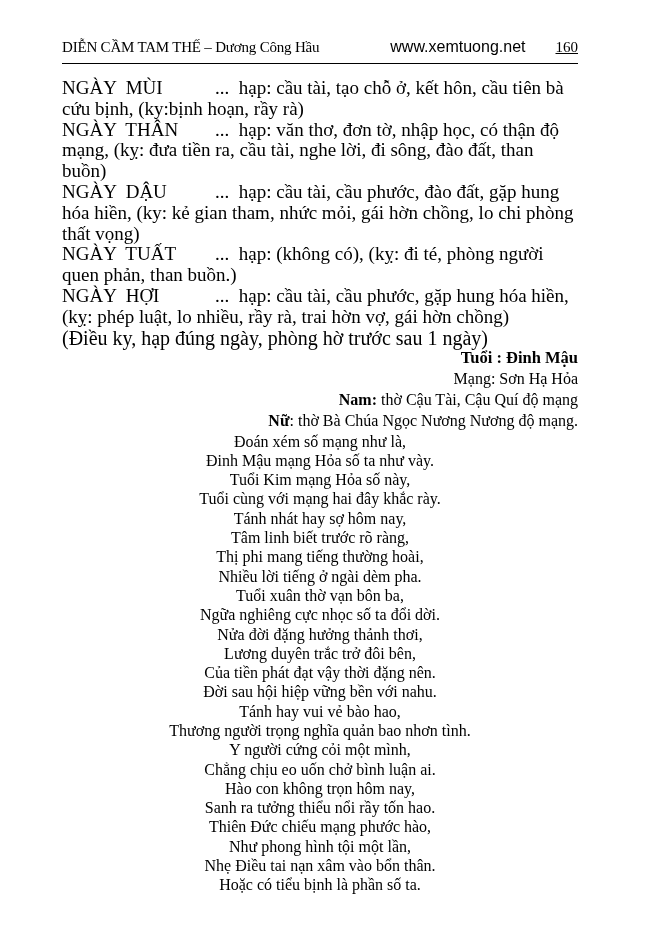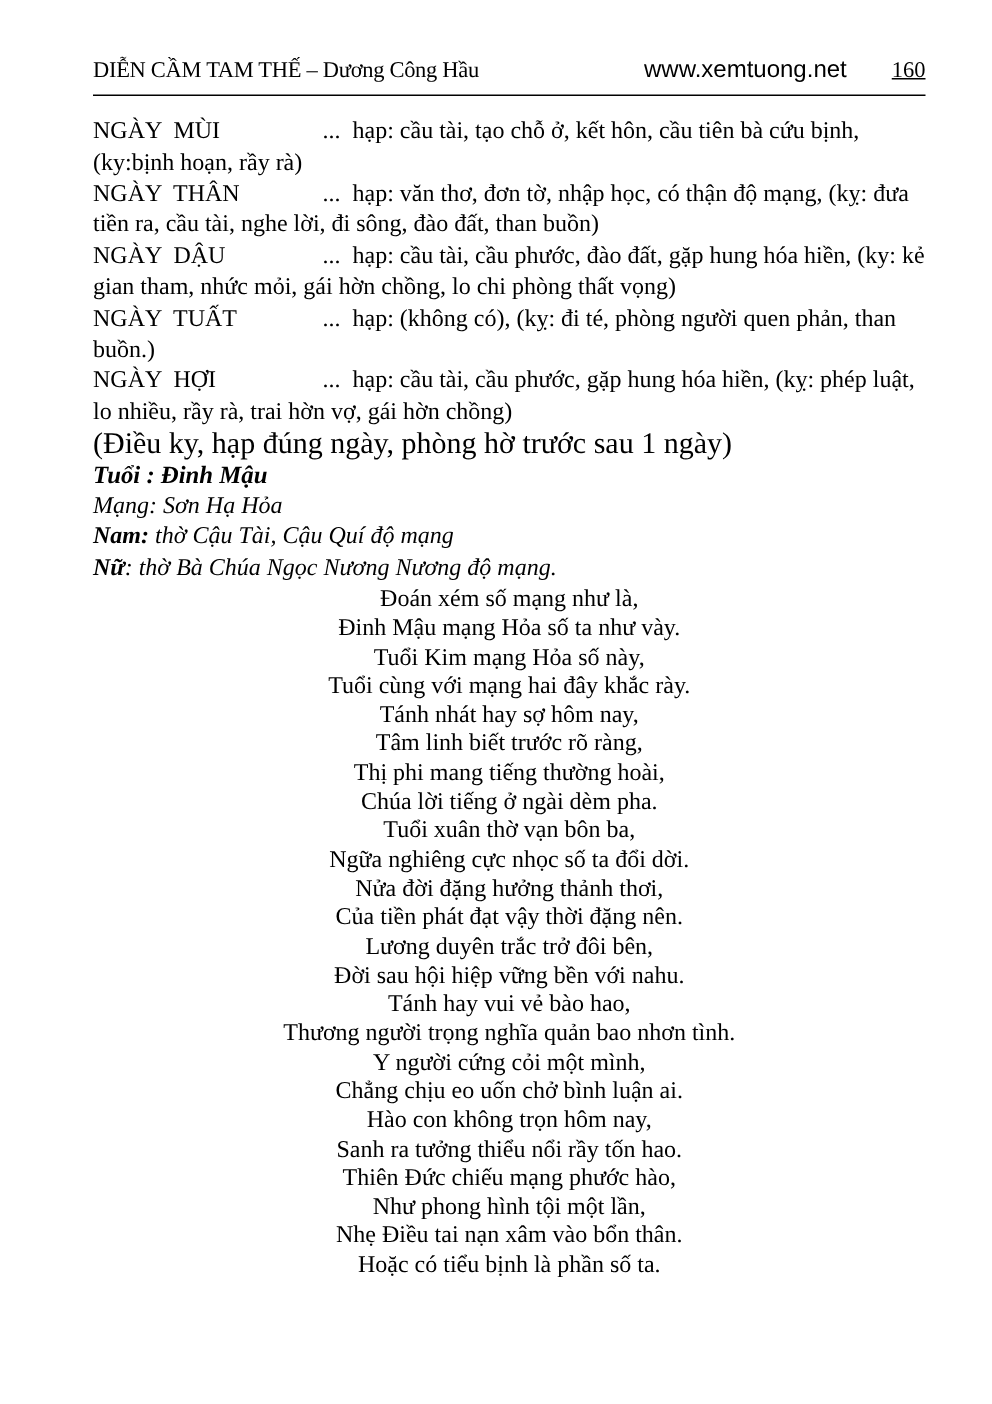--- a/index.html
+++ b/index.html
@@ -11,21 +11,21 @@
     width: 661px;
     height: 936px;
     font-family: "Liberation Serif", serif;
     color: #000000;
     overflow: hidden;
   }
   .page {
     box-sizing: border-box;
     width: 661px;
     height: 822px;
-    padding: 38px 44px 0 62px;
+    padding: 38px 83px 0 62px;
   }
   .header {
     display: flex;
     justify-content: space-between;
     align-items: baseline;
     font-size: 15px;
     white-space: nowrap;
   }
   .header .doc-title {
     letter-spacing: -0.2px;
@@ -43,45 +43,44 @@
     font-size: 15px;
     text-decoration: underline;
   }
   .rule {
     border-top: 1.6px solid #000000;
     margin-top: 7px;
     height: 0;
   }
   .days {
     margin-top: 14px;
-    font-size: 16px;
+    font-size: 19px;
     line-height: 20.8px;
   }
   .entry {
     margin: 0;
   }
   .day-label {
     display: inline-block;
     width: 153px;
     white-space: pre;
     vertical-align: top;
   }
   .day-text {
     white-space: pre-wrap;
   }
   .note {
     text-align: left;
     font-size: 20px;
     line-height: 20.8px;
   }
   .profile {
-    text-align: left;
+    text-align: right;
     font-size: 16px;
     line-height: 20.8px;
-    font-style: italic;
   }
   .profile .age-title {
     font-weight: bold;
     font-size: 16.5px;
   }
   .profile b {
     font-weight: bold;
   }
   .poem {
     text-align: center;
@@ -125,26 +124,26 @@
   </div>
 
   <div class="poem">
     <div class="poem-line">Đoán xém số mạng như là,</div>
     <div class="poem-line">Đinh Mậu mạng Hỏa số ta như vày.</div>
     <div class="poem-line">Tuổi Kim mạng Hỏa số này,</div>
     <div class="poem-line">Tuổi cùng với mạng hai đây khắc rày.</div>
     <div class="poem-line">Tánh nhát hay sợ hôm nay,</div>
     <div class="poem-line">Tâm linh biết trước rõ ràng,</div>
     <div class="poem-line">Thị phi mang tiếng thường hoài,</div>
-    <div class="poem-line">Chúa lời tiếng ở ngài dèm pha.</div>
+    <div class="poem-line">Nhiều lời tiếng ở ngài dèm pha.</div>
     <div class="poem-line">Tuổi xuân thờ vạn bôn ba,</div>
     <div class="poem-line">Ngữa nghiêng cực nhọc số ta đổi dời.</div>
     <div class="poem-line">Nửa đời đặng hưởng thảnh thơi,</div>
+    <div class="poem-line">Lương duyên trắc trở đôi bên,</div>
     <div class="poem-line">Của tiền phát đạt vậy thời đặng nên.</div>
-    <div class="poem-line">Lương duyên trắc trở đôi bên,</div>
     <div class="poem-line">Đời sau hội hiệp vững bền với nahu.</div>
     <div class="poem-line">Tánh hay vui vẻ bào hao,</div>
     <div class="poem-line">Thương người trọng nghĩa quản bao nhơn tình.</div>
     <div class="poem-line">Y người cứng cỏi một mình,</div>
     <div class="poem-line">Chẳng chịu eo uốn chở bình luận ai.</div>
     <div class="poem-line">Hào con không trọn hôm nay,</div>
     <div class="poem-line">Sanh ra tưởng thiểu nổi rầy tốn hao.</div>
     <div class="poem-line">Thiên Đức chiếu mạng phước hào,</div>
     <div class="poem-line">Như phong hình tội một lần,</div>
     <div class="poem-line">Nhẹ Điều tai nạn xâm vào bổn thân.</div>

